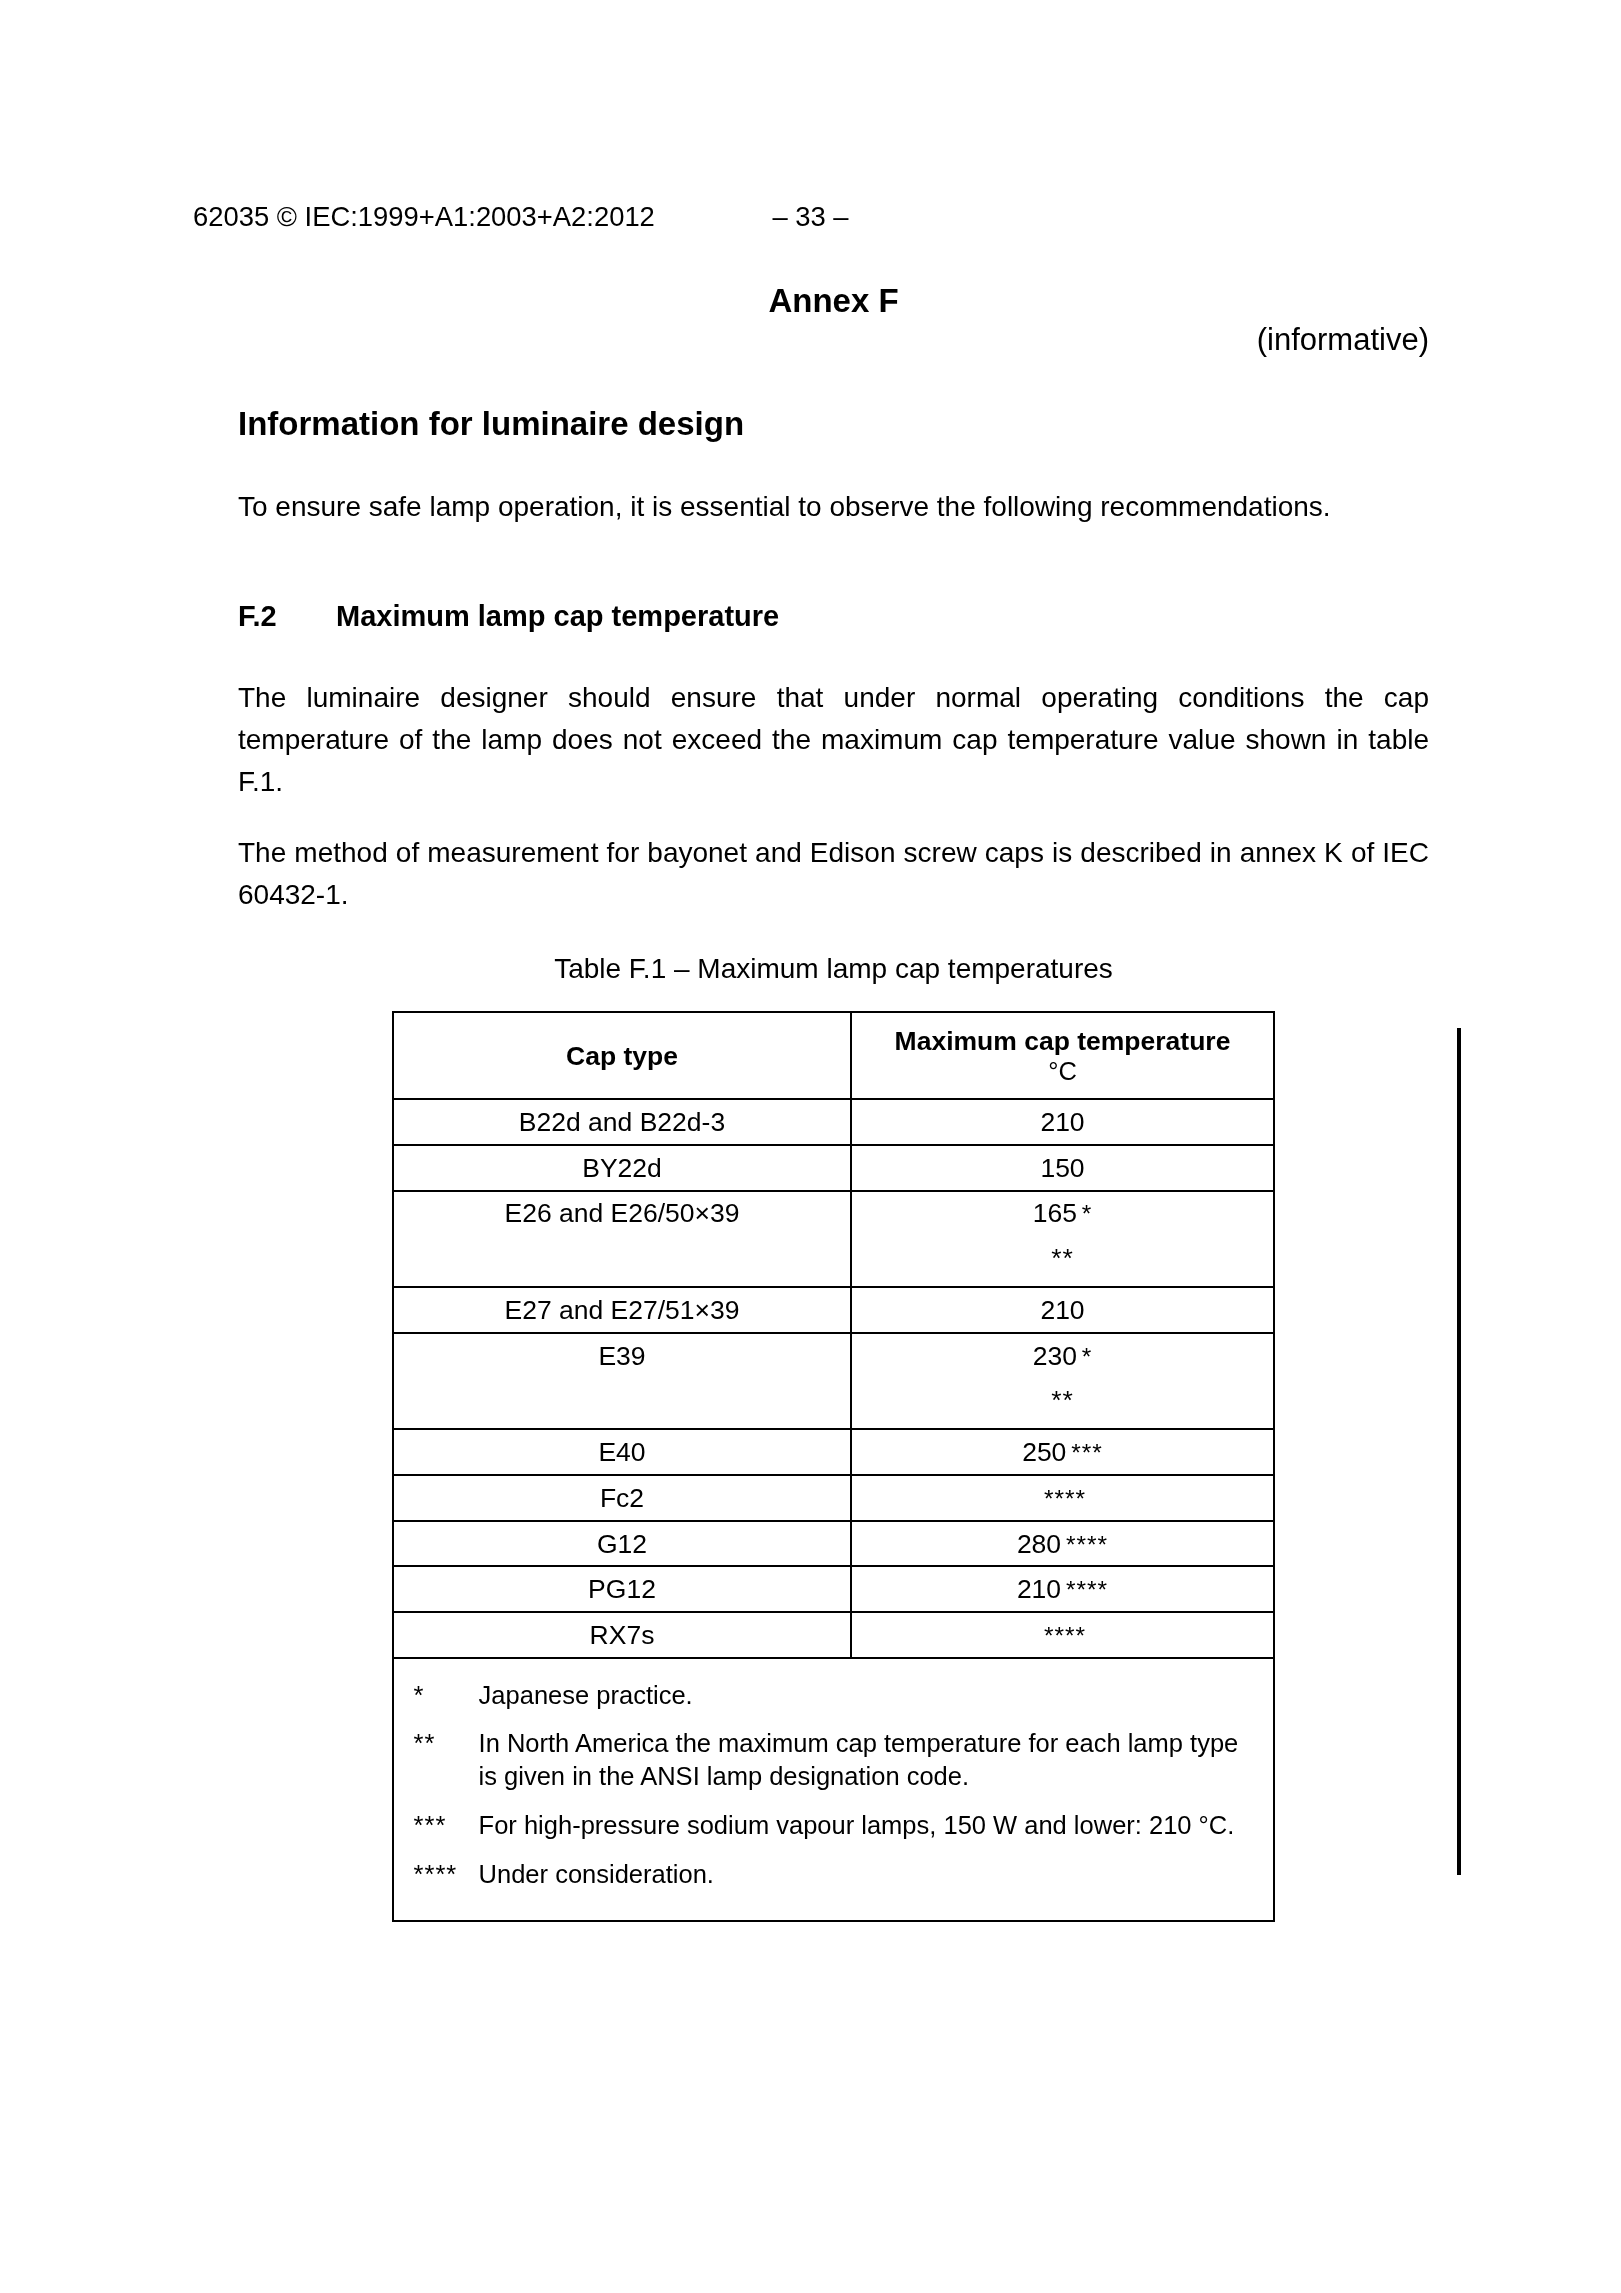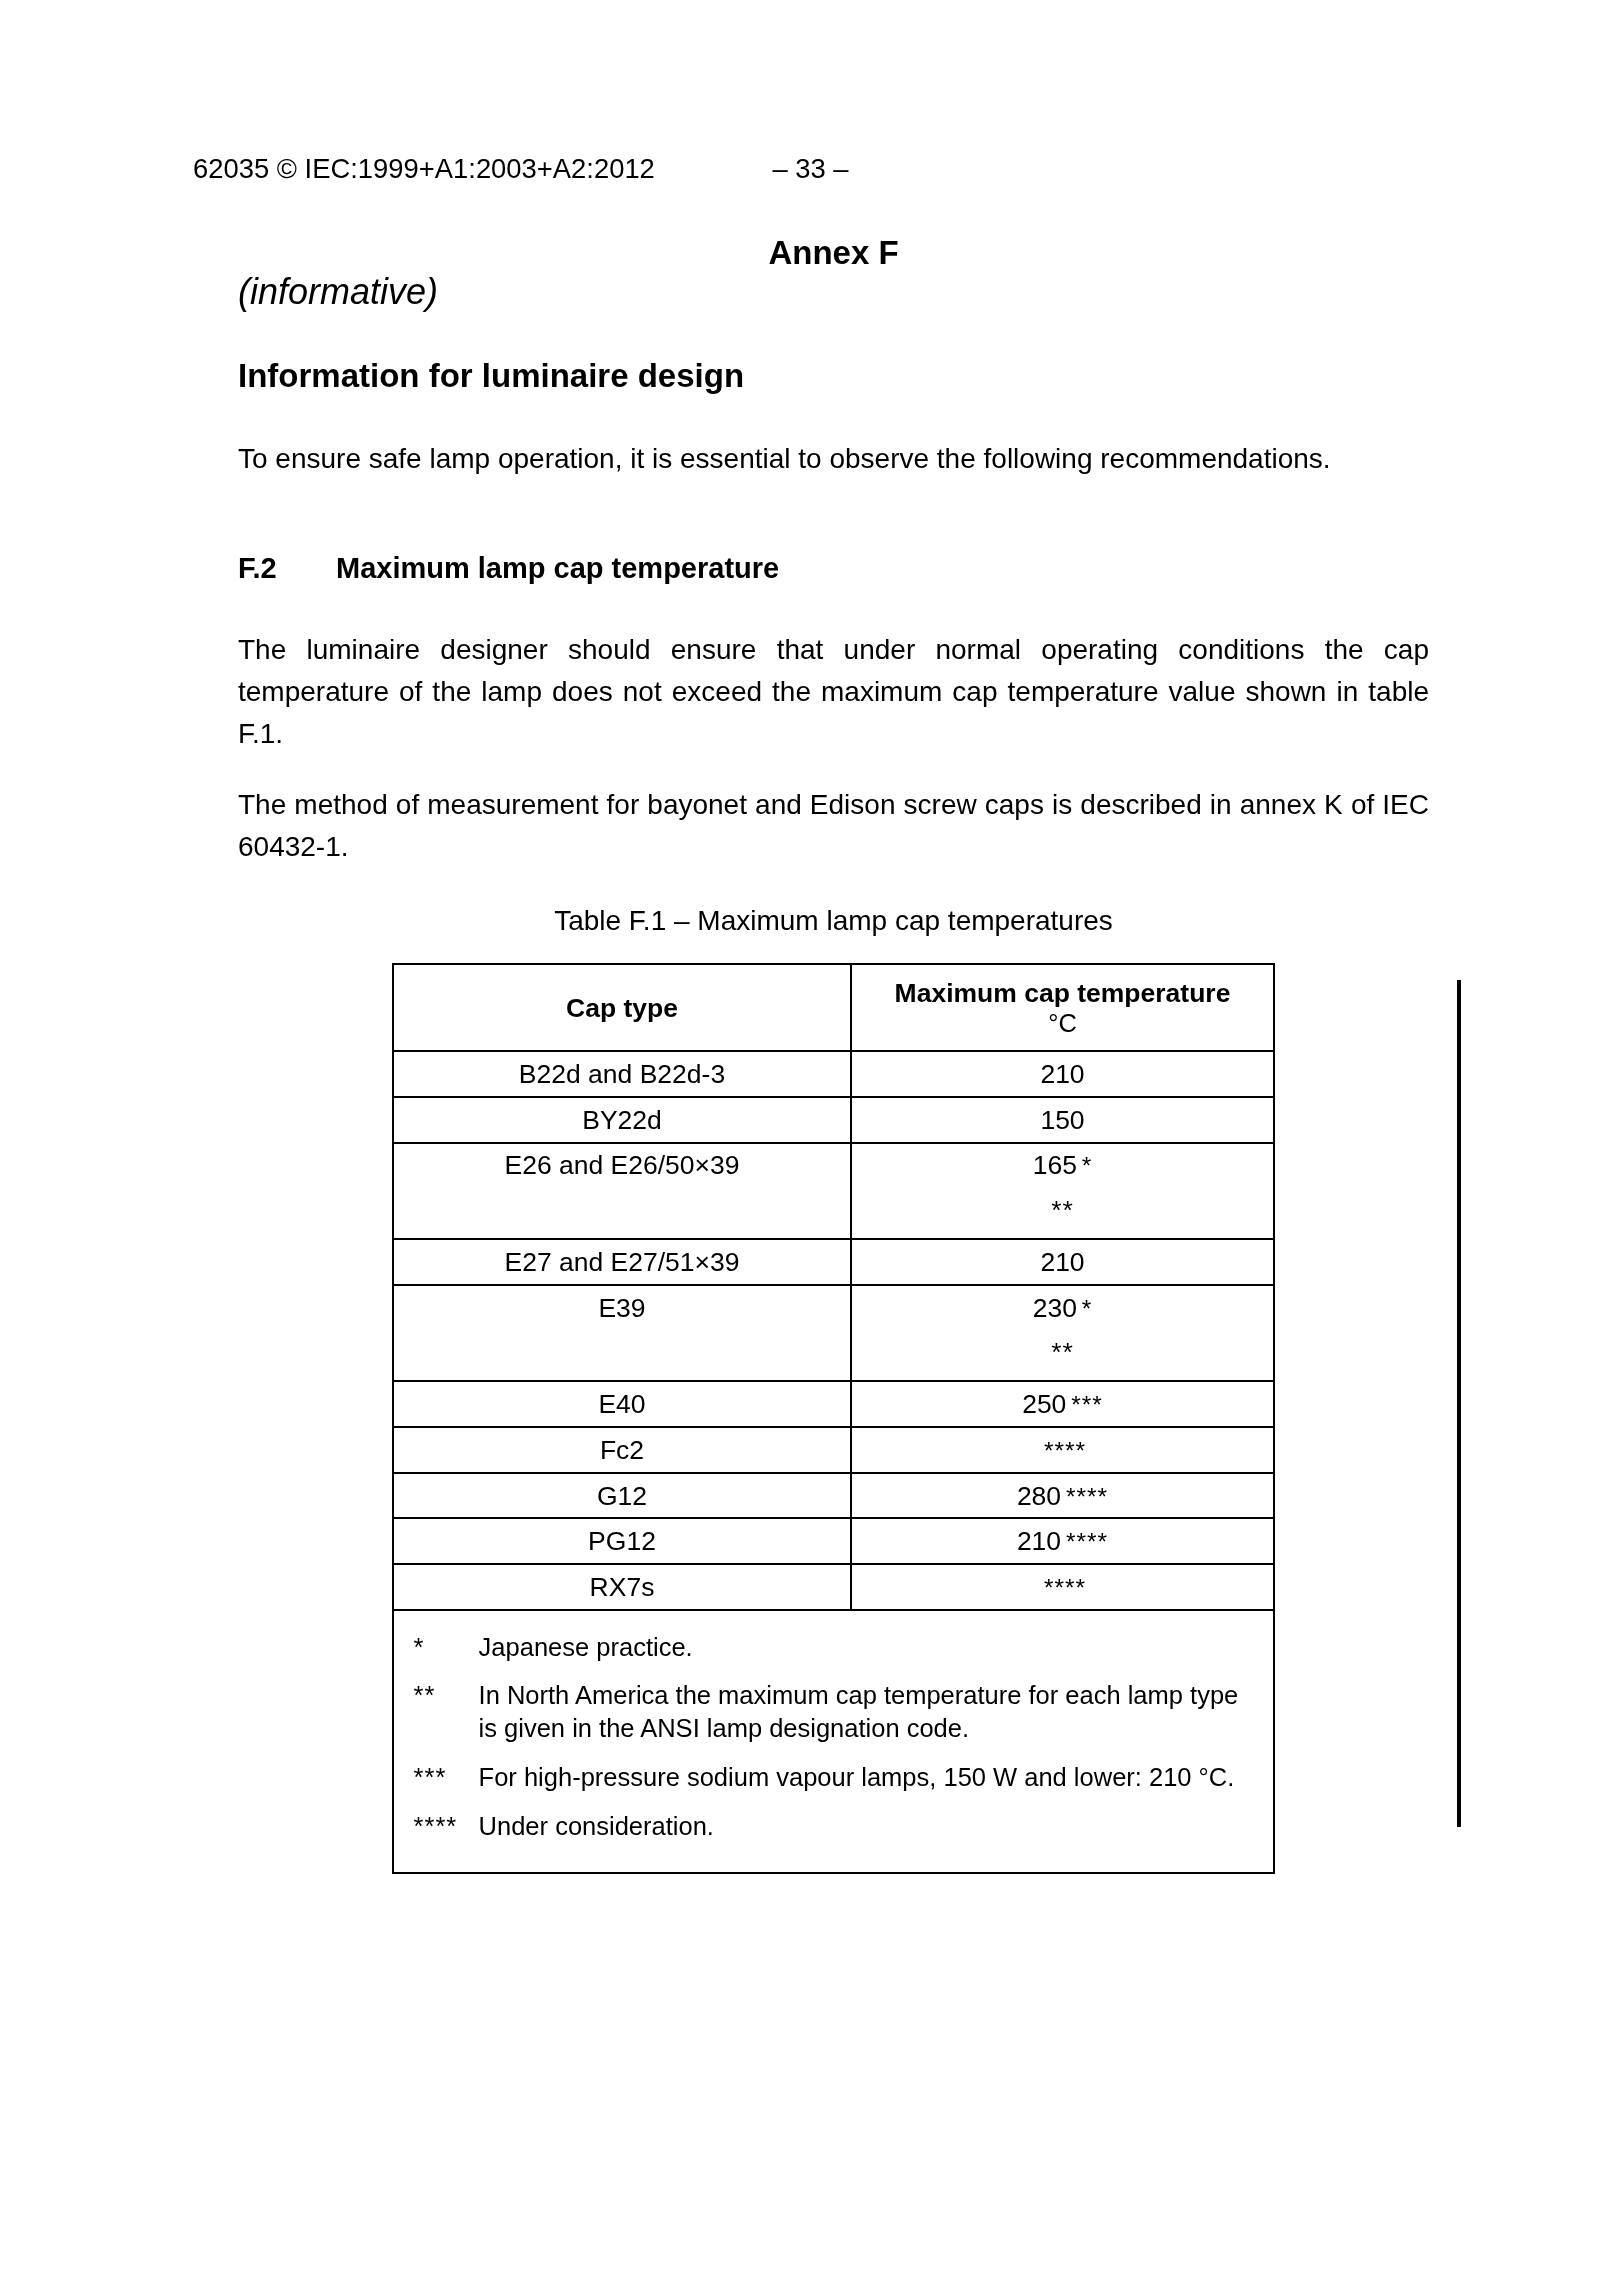--- a/index.html
+++ b/index.html
@@ -15,24 +15,24 @@
 
   
   .page-header {
     position: absolute; top: 153px; left: 0; right: 0;
     height: 33px; font-size: 27.4px;
   }
   .doc-ref { position: absolute; left: 193px; top: 0; white-space: nowrap; }
   .page-num { display: block; text-align: center; }
 
   
-  .content { padding: 233px 192px 0 193px; }
+  .content { padding: 233px 192px 0 193px; margin-top: 48px; }
 
   .annex-title { text-align: center; font-size: 33px; font-weight: bold; line-height: 39px; }
-  .annex-subtitle { text-align: left; font-size: 36px; line-height: 39px; font-style: italic; }
+  .annex-subtitle { text-align: right; font-size: 31px; line-height: 39px; }
   .doc-heading { text-align: left; font-size: 33px; font-weight: bold; margin-top: 45px; line-height: 39px; }
 
   h2.section-heading { font-size: 29px; font-weight: bold; line-height: 35px; }
   .sec-f1 { margin-top: 123px; }
   .sec-f2 { margin-top: 71px; }
   .sec-num { display: inline-block; width: 98px; }
 
   p.body-text { font-size: 28px; line-height: 42px; margin-top: 43px; }
   p.justified { text-align: justify; }
   p.p-tight { margin-top: 29px; }

